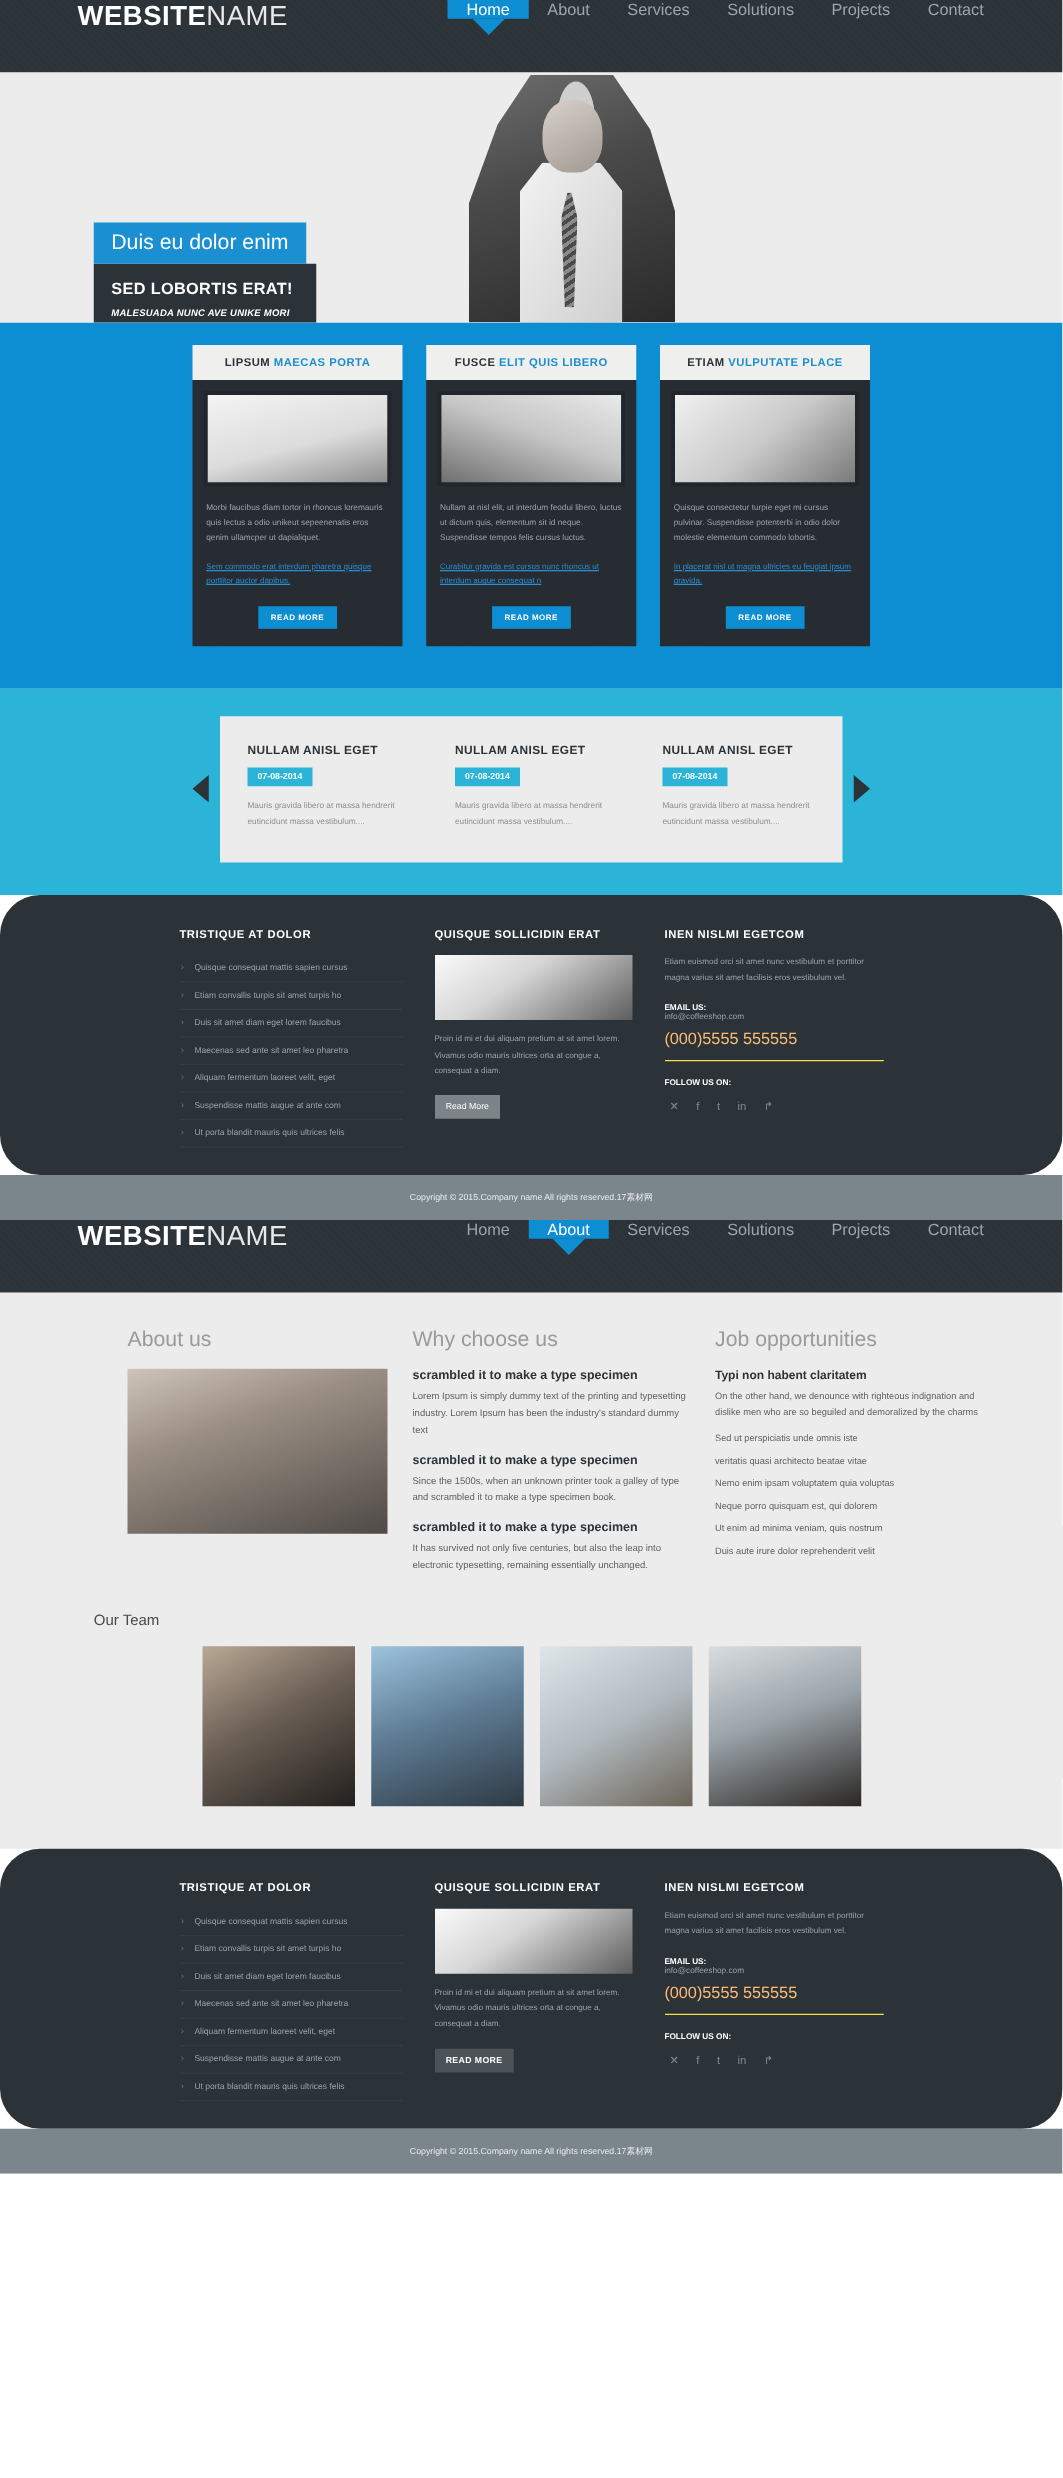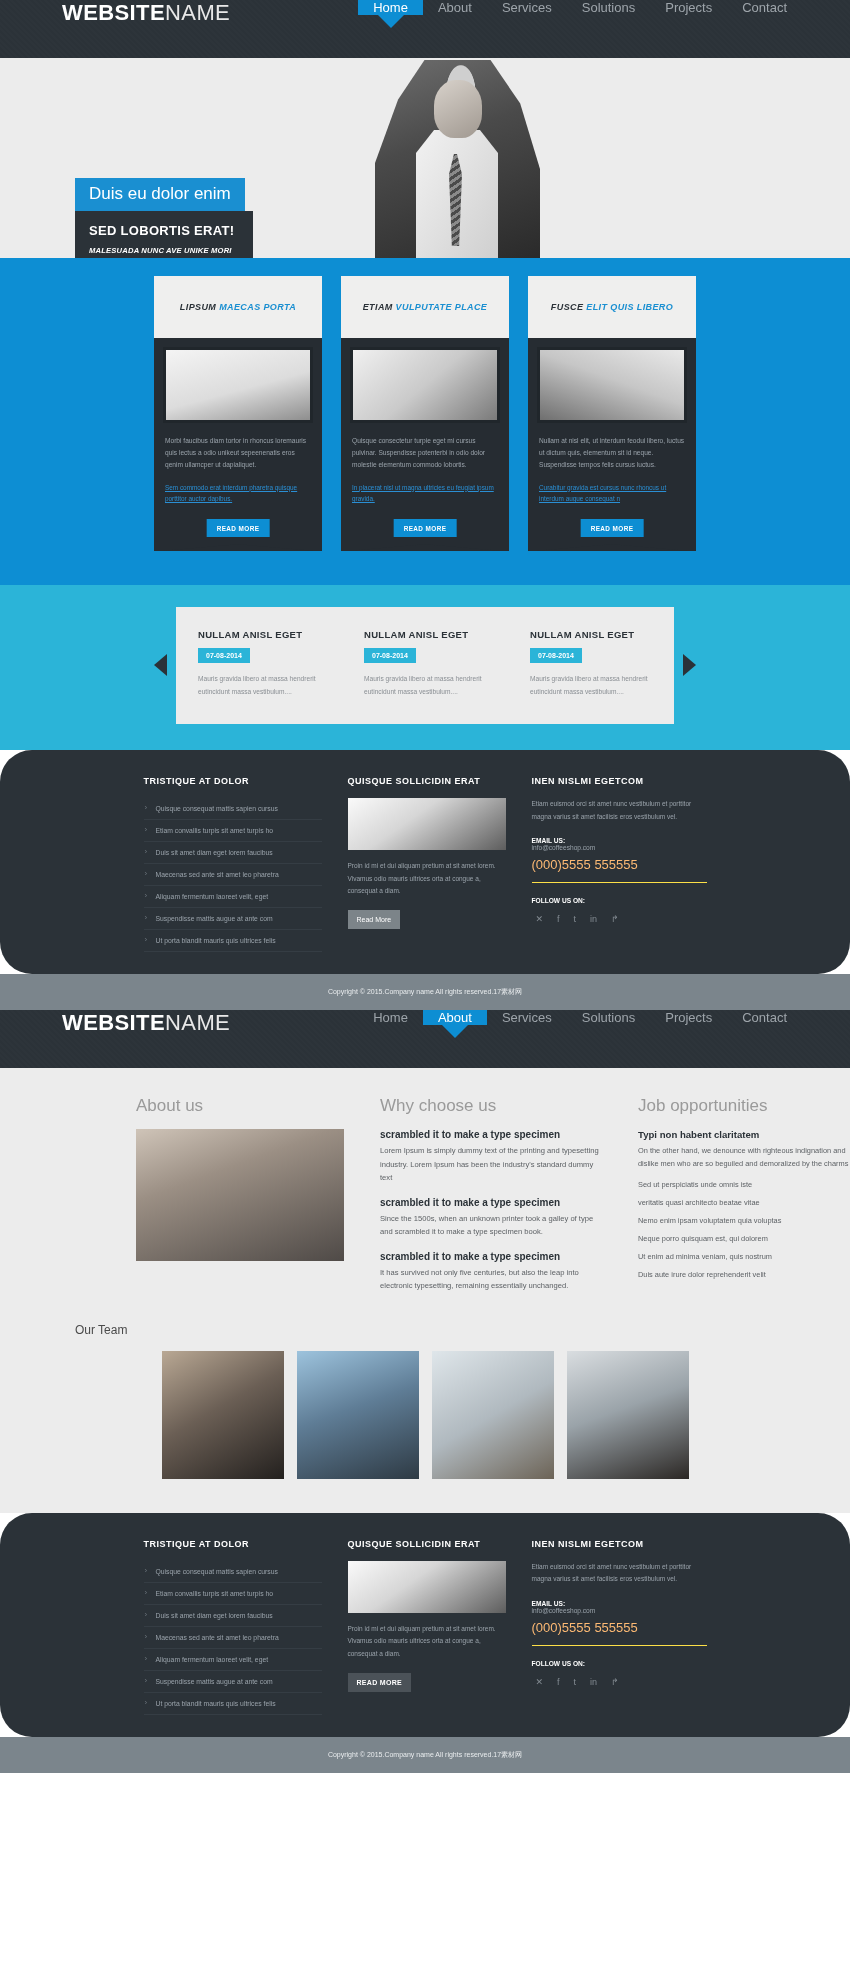--- a/index.html
+++ b/index.html
@@ -93,23 +93,22 @@
     background: #0d8ed3;
     padding: 18px 0 34px;
     display: flex;
     justify-content: center;
     gap: 19px;
   }
   .card { width: 168px; }
   .card-head {
     background: #efefee; text-align: center;
     font-size: 9px; font-weight: bold; letter-spacing: .4px;
-    padding: 26px 4px;
+    padding: 9px 4px;
     color: #2b3238;
-    font-style: italic;
   }
   .card-head .accent { color: #1a8fd1; }
   .card-body { background: #262c32; padding: 9px 9px 0; }
   .card-img {
     width: 100%; height: 76px;
     background: linear-gradient(165deg, #f4f4f4 0%, #dcdcdc 55%, #8e8e8e 100%);
     border: 3px solid #20262b;
   }
   .card-img.v2 { background: linear-gradient(200deg, #e9e9e9 0%, #c6c6c6 45%, #6f6f6f 100%); }
   .card-img.v3 { background: linear-gradient(140deg, #f0f0f0 0%, #cacaca 50%, #7a7a7a 100%); }
@@ -207,21 +206,21 @@
   
   .copyright {
     background: #7b858c;
     text-align: center;
     font-size: 7px; color: #e9ecee;
     padding: 13px 0;
   }
 
   
   .about-main { background: #ececec; padding: 28px 0 34px; }
-  .about-row { display: flex; justify-content: flex-end; gap: 36px; padding-left: 36px; }
+  .about-row { display: flex; justify-content: center; gap: 20px; padding-left: 36px; }
   .ac-1 { width: 208px; }
   .ac-2 { width: 222px; }
   .ac-3 { width: 212px; }
   .sec-title { font-size: 17px; color: #9a9a9a; font-weight: normal; margin-bottom: 13px; }
   .about-photo {
     width: 100%; height: 132px;
     background: linear-gradient(160deg, #cfc4b8 0%, #9b8f84 35%, #4f4a47 100%);
   }
   .wh-h { font-size: 10px; font-weight: bold; color: #2b3238; margin-top: 12px; }
   .wh-h:first-child { margin-top: 0; }
@@ -284,43 +283,43 @@
         <a href="#" class="card-link">Sem commodo erat interdum pharetra quisque porttitor auctor dapibus.</a>
         <div class="card-foot">
           <button class="readmore">READ MORE</button>
           <div class="card-notch"></div>
         </div>
       </div>
     </div>
 
     <div class="card">
       <div class="card-head">
+        <span>FUSCE</span>
+        <span class="accent">ELIT QUIS LIBERO</span>
+      </div>
+      <div class="card-body">
+        <div class="card-img v2"></div>
+        <div class="card-text">Nullam at nisl elit, ut interdum feodui libero, luctus ut dictum quis, elementum sit id neque. Suspendisse tempos felis cursus luctus.</div>
+        <a href="#" class="card-link">Curabitur gravida est cursus nunc rhoncus ut interdum augue consequat n</a>
+        <div class="card-foot">
+          <button class="readmore">READ MORE</button>
+          <div class="card-notch"></div>
+        </div>
+      </div>
+    </div>
+
+    <div class="card">
+      <div class="card-head">
         <span>ETIAM</span>
         <span class="accent">VULPUTATE PLACE</span>
       </div>
       <div class="card-body">
         <div class="card-img v3"></div>
         <div class="card-text">Quisque consectetur turpie eget mi cursus pulvinar. Suspendisse potenterbi in odio dolor molestie elementum commodo lobortis.</div>
         <a href="#" class="card-link">In placerat nisl ut magna ultricies eu feugiat ipsum gravida.</a>
-        <div class="card-foot">
-          <button class="readmore">READ MORE</button>
-          <div class="card-notch"></div>
-        </div>
-      </div>
-    </div>
-
-    <div class="card">
-      <div class="card-head">
-        <span>FUSCE</span>
-        <span class="accent">ELIT QUIS LIBERO</span>
-      </div>
-      <div class="card-body">
-        <div class="card-img v2"></div>
-        <div class="card-text">Nullam at nisl elit, ut interdum feodui libero, luctus ut dictum quis, elementum sit id neque. Suspendisse tempos felis cursus luctus.</div>
-        <a href="#" class="card-link">Curabitur gravida est cursus nunc rhoncus ut interdum augue consequat n</a>
         <div class="card-foot">
           <button class="readmore">READ MORE</button>
           <div class="card-notch"></div>
         </div>
       </div>
     </div>
   </div>
 
   <div class="carousel">
     <div class="car-arrow left"></div>

